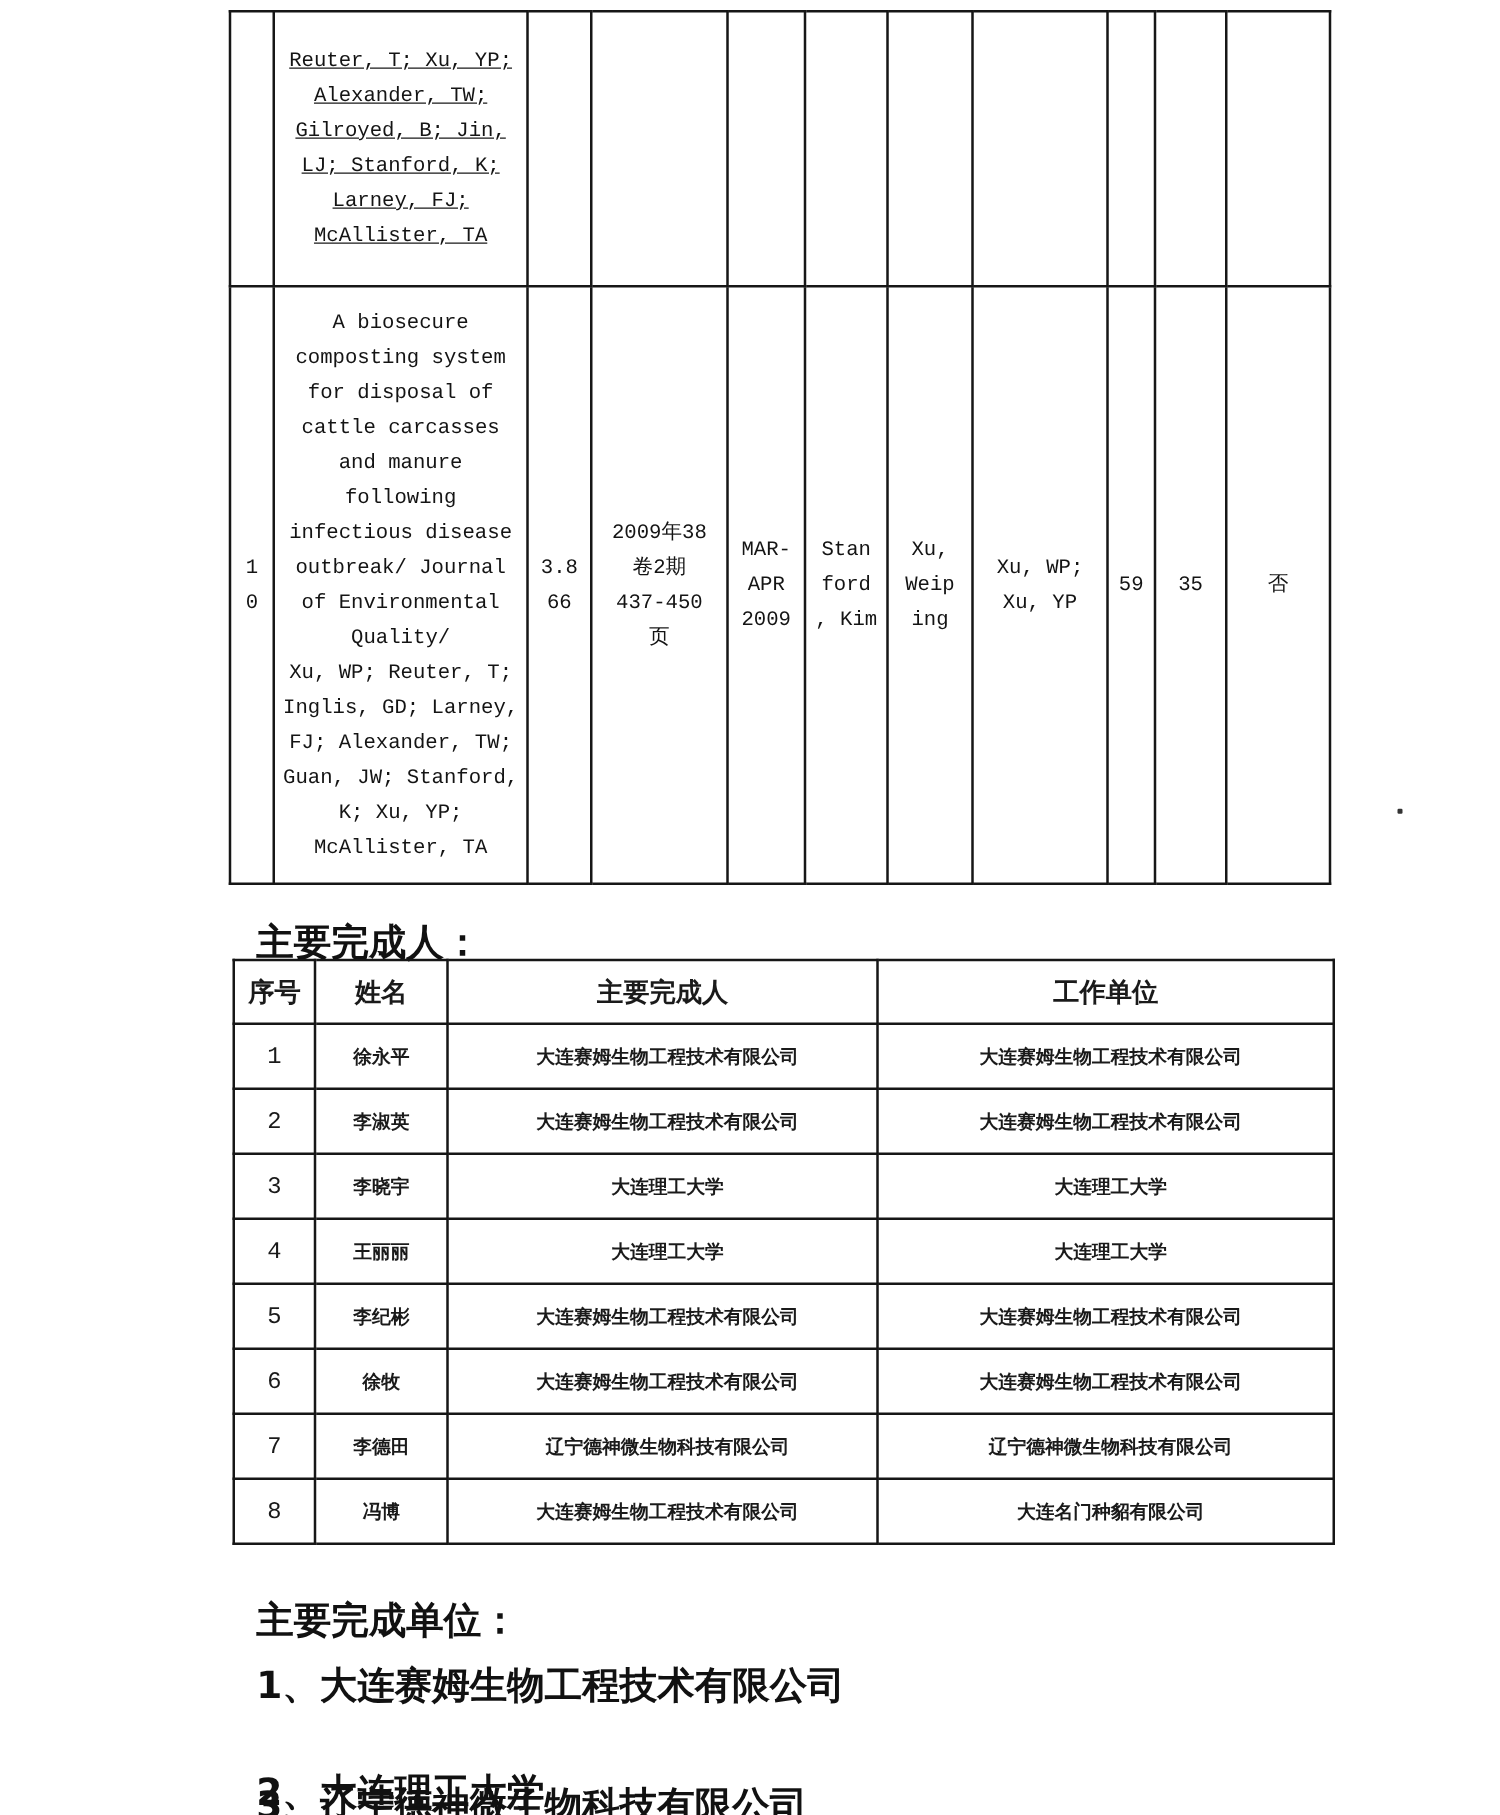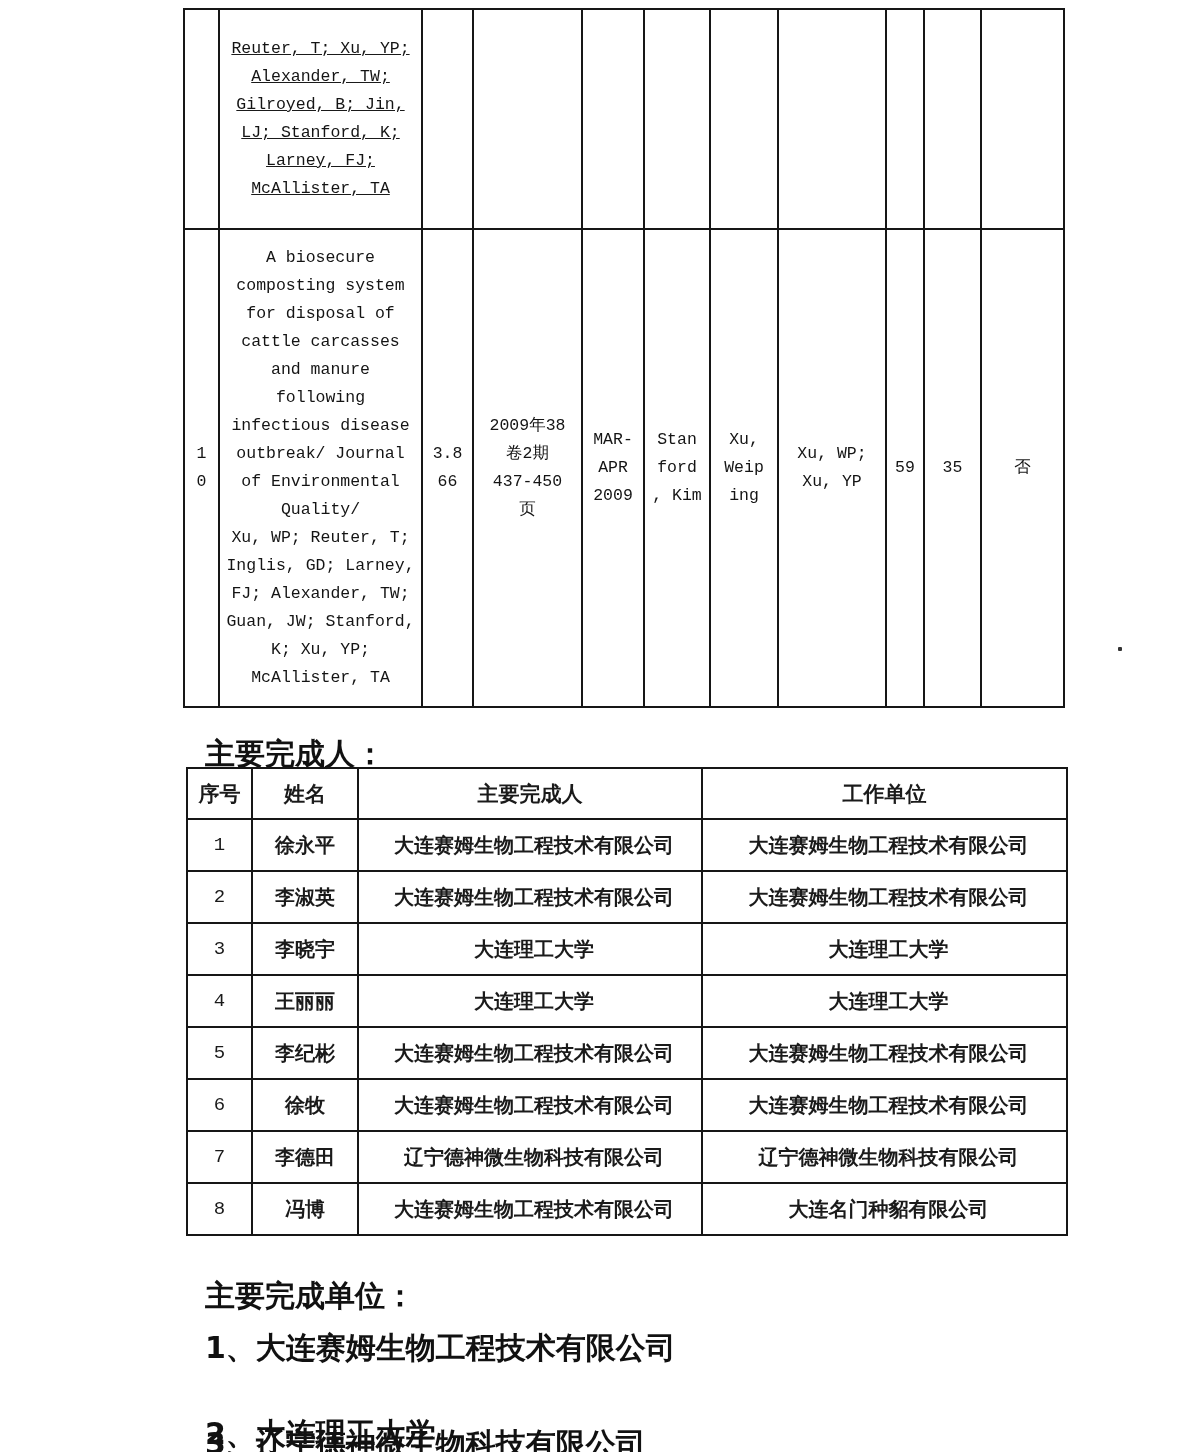--- a/index.html
+++ b/index.html
@@ -35,21 +35,21 @@
   .people{left:174px;top:767px;width:880px;margin-left:12px;}
   .people th,.people td{
     border:2px solid #161616;
     vertical-align:middle;
     overflow:hidden;
   }
   .people th{
     font-size:21px;font-weight:bold;height:47px;text-align:center;
     font-family:"DejaVu Sans","Liberation Sans",sans-serif;
   }
-  .people td{height:48px;font-size:20px;font-weight:bold;
+  .people td{height:48px;font-size:15px;font-weight:bold;
     font-family:"DejaVu Sans","Liberation Sans",sans-serif;}
   .people td.seq{
     font-family:"Liberation Mono","DejaVu Sans Mono",monospace;
     font-weight:normal;font-size:19px;text-align:center;
   }
   .people td.name{text-align:center;}
   .people td.unit{text-align:center;padding-left:9px;}
 
   
   .sec-heading{

